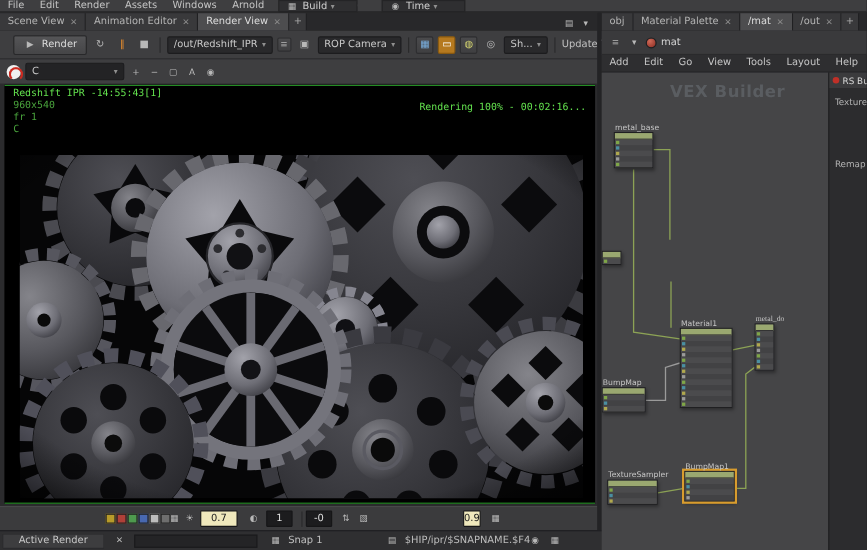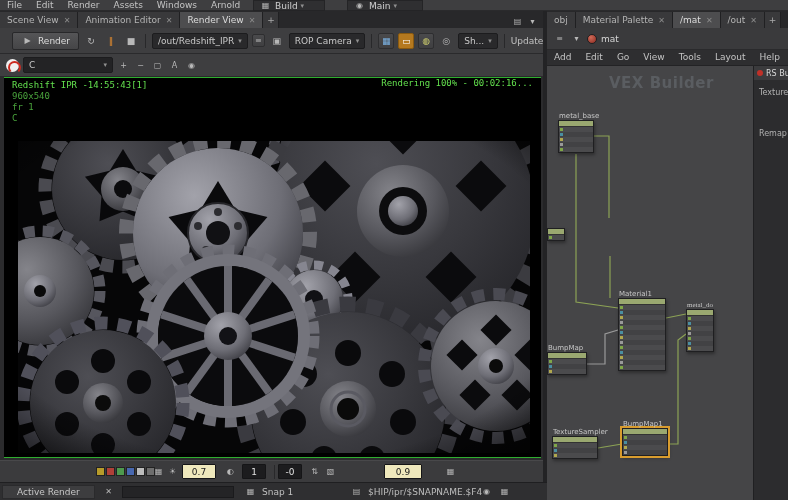--- a/index.html
+++ b/index.html
@@ -77,21 +77,21 @@
       <span class="menu-item">Help</span>
     </div>
 </div>
 <div class="mini-widget" style="left:253px;width:72px">
   <span class="ic flat small">▦</span>
   <span>Build</span>
   <span class="arrow" style="font-size:7px;color:#909090">▾</span>
 </div>
 <div class="mini-widget" style="left:347px;width:76px">
   <span class="ic flat small">◉</span>
-  <span>Main</span>
+  <span>Time</span>
   <span class="arrow" style="font-size:7px;color:#909090">▾</span>
 </div>
 
 <div class="abs tabbar" style="left:0;top:11px;width:543px">
   <div style="display:flex;align-items:center">
       <div class="tab">
         <span>Scene View</span>
         <span class="tx">✕</span>
       </div>
       <div class="tab">
@@ -162,21 +162,21 @@
 </div>
 
 <div class="abs viewport" style="left:0;top:77px;width:543px;height:383px">
   <div class="canvas">
     <div class="hline" style="top:0"></div>
     <div class="hline" style="bottom:0"></div>
     <div class="vp-text bright" style="left:8px;top:3px">Redshift IPR -14:55:43[1]</div>
     <div class="vp-text" style="left:8px;top:14px">960x540</div>
     <div class="vp-text" style="left:8px;top:25px">fr 1</div>
     <div class="vp-text" style="left:8px;top:36px">C</div>
-    <div class="vp-text bright" style="right:8px;top:1px">Rendering 100% - 00:02:16...</div>
+    <div class="vp-text bright" style="right:8px;top:16px">Rendering 100% - 00:02:16...</div>
 
     <svg style="position:absolute;left:14px;top:64px" width="512" height="312" viewBox="0 0 512 312">
       <defs>
         <radialGradient id="gA" cx="38%" cy="30%" r="85%">
           <stop offset="0%" stop-color="#84848a"></stop>
             <stop offset="55%" stop-color="#57575d"></stop>
             <stop offset="100%" stop-color="#2c2c30"></stop>
         </radialGradient>
         <radialGradient id="gB" cx="40%" cy="32%" r="85%">
           <stop offset="0%" stop-color="#4e4e54"></stop>
@@ -352,21 +352,21 @@
     </div>
   <span class="ic flat small" style="position:absolute;left:152px;top:4px">▦</span>
   <span class="ic flat small" style="position:absolute;left:166px;top:4px">☀</span>
   <div class="val light" style="position:absolute;left:182px;top:3px;width:34px">0.7</div>
   <span class="ic flat small" style="position:absolute;left:224px;top:4px">◐</span>
   <div class="val dark" style="position:absolute;left:242px;top:3px;width:24px">1</div>
   <div class="sep" style="position:absolute;left:272px;top:4px"></div>
   <div class="val dark" style="position:absolute;left:278px;top:3px;width:24px">-0</div>
   <span class="ic flat small" style="position:absolute;left:308px;top:4px">⇅</span>
   <span class="ic flat small" style="position:absolute;left:324px;top:4px">▧</span>
-  <div class="val light" style="position:absolute;left:384px;top:3px;width:38px">0.9</div>
+  <div class="val light" style="position:absolute;left:421px;top:3px;width:16px">0.9</div>
   <span class="ic flat small" style="position:absolute;left:444px;top:4px">▦</span>
 </div>
 
 <div class="abs statusbar" style="left:0;top:482px;width:788px;height:18px">
   <div class="sb-tab">Active Render</div>
   <span class="ic flat small" style="position:absolute;left:102px;top:2px">✕</span>
   <div class="sb-field" style="left:122px;width:112px"></div>
   <span class="ic flat small" style="position:absolute;left:244px;top:2px">▦</span>
   <span class="lbl" style="position:absolute;left:262px;top:4px">Snap 1</span>
   <span class="ic flat small" style="position:absolute;left:350px;top:2px">▤</span>
@@ -490,21 +490,21 @@
         <div class="nrow" style="background: rgb(75, 75, 77);">
           <span class="nchip" style="background: rgb(176, 168, 78);"></span>
         </div>
         <div class="nrow" style="background: rgb(66, 66, 68);">
           <span class="nchip" style="background: rgb(154, 154, 154);"></span>
         </div>
         <div class="nrow" style="background: rgb(75, 75, 77);">
           <span class="nchip" style="background: rgb(127, 166, 72);"></span>
         </div>
       </div>
-      <div class="node" style="left: 139px; top: 243px; width: 28px; font-family: Liberation Serif, serif;">
+      <div class="node" style="left: 139px; top: 228px; width: 18px; font-family: Liberation Serif, serif;">
         <div class="nlabel">metal_do</div>
         <div class="nhdr"></div>
         <div class="nrow" style="background: rgb(75, 75, 77);">
           <span class="nchip" style="background: rgb(127, 166, 72);"></span>
         </div>
         <div class="nrow" style="background: rgb(66, 66, 68);">
           <span class="nchip" style="background: rgb(74, 143, 162);"></span>
         </div>
         <div class="nrow" style="background: rgb(75, 75, 77);">
           <span class="nchip" style="background: rgb(176, 168, 78);"></span>
@@ -566,14 +566,14 @@
       </div>
     </div>
 </div>
 
 <div class="abs sidepanel" style="left:753px;top:66px;width:35px;height:434px">
   <div class="sp-header">
     <span class="reddot"></span>
     <span>RS Bui</span>
   </div>
   <div class="sp-label" style="margin-top:8px">Texture</div>
-  <div class="sp-label" style="margin-top:32px">Remap</div>
+  <div class="sp-label" style="margin-top:48px">Remap</div>
 </div>
 
 </body></html>

